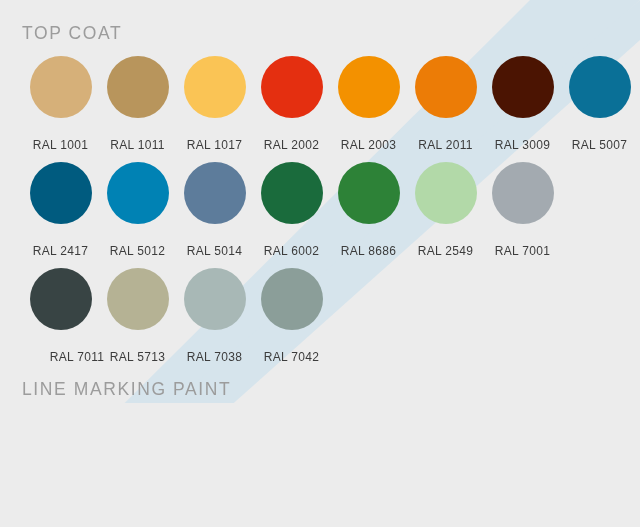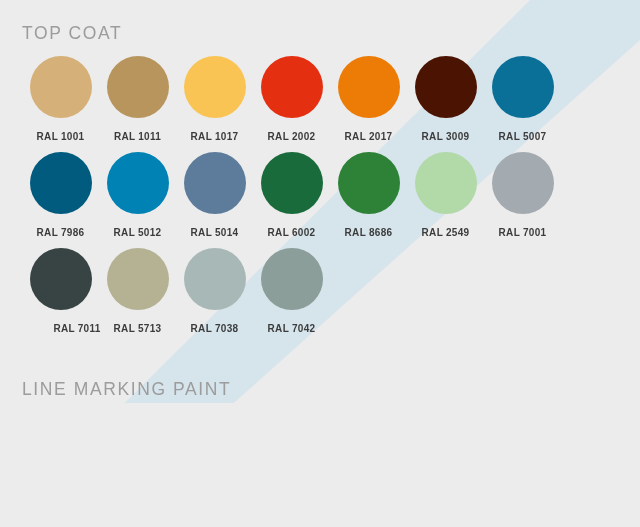--- a/index.html
+++ b/index.html
@@ -66,23 +66,23 @@
     flex-direction: column;
     align-items: center;
   }
   .swatch-dot {
     width: 62px;
     height: 62px;
     border-radius: 50%;
     display: block;
   }
   .swatch-label {
-    margin-top: 13px;
-    font-size: 10px;
-    font-weight: bold;
+    margin-top: 20px;
+    font-size: 12px;
+    font-weight: normal;
     color: #3c3c3c;
     letter-spacing: 0.3px;
     white-space: nowrap;
     text-align: center;
   }
 
   
   #section-linemarking .swatch-dot {
     width: 60px;
     height: 60px;
@@ -133,37 +133,41 @@
         </div>
         <div class="swatch-cell">
           <span class="swatch-dot" style="background: rgb(250, 196, 85);"></span>
           <span class="swatch-label" style="color: rgb(60, 60, 60);">RAL 1017</span>
         </div>
         <div class="swatch-cell">
           <span class="swatch-dot" style="background: rgb(228, 47, 16);"></span>
           <span class="swatch-label" style="color: rgb(60, 60, 60);">RAL 2002</span>
         </div>
         <div class="swatch-cell">
+          <span class="swatch-dot" style="background: rgb(243, 145, 0);"></span>
+          <span class="swatch-label" style="color: rgb(60, 60, 60);">RAL 2003</span>
+        </div>
+        <div class="swatch-cell">
           <span class="swatch-dot" style="background: rgb(236, 124, 6);"></span>
-          <span class="swatch-label" style="color: rgb(60, 60, 60);">RAL 2017</span>
+          <span class="swatch-label" style="color: rgb(60, 60, 60);">RAL 2011</span>
         </div>
         <div class="swatch-cell">
           <span class="swatch-dot" style="background: rgb(75, 20, 2);"></span>
           <span class="swatch-label" style="color: rgb(60, 60, 60);">RAL 3009</span>
         </div>
         <div class="swatch-cell">
           <span class="swatch-dot" style="background: rgb(10, 112, 151);"></span>
           <span class="swatch-label" style="color: rgb(60, 60, 60);">RAL 5007</span>
         </div>
       </div>
 
       <div class="swatch-row">
         <div class="swatch-cell">
           <span class="swatch-dot" style="background: rgb(0, 91, 127);"></span>
-          <span class="swatch-label" style="color: rgb(60, 60, 60);">RAL 7986</span>
+          <span class="swatch-label" style="color: rgb(60, 60, 60);">RAL 2417</span>
         </div>
         <div class="swatch-cell">
           <span class="swatch-dot" style="background: rgb(0, 130, 180);"></span>
           <span class="swatch-label" style="color: rgb(60, 60, 60);">RAL 5012</span>
         </div>
         <div class="swatch-cell">
           <span class="swatch-dot" style="background: rgb(93, 124, 155);"></span>
           <span class="swatch-label" style="color: rgb(60, 60, 60);">RAL 5014</span>
         </div>
         <div class="swatch-cell">

